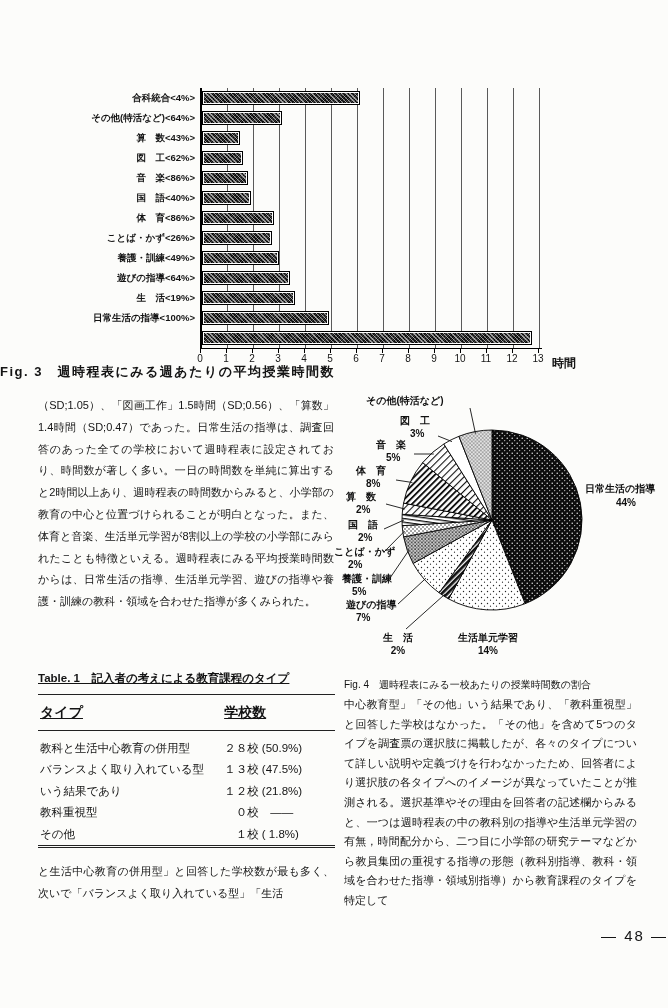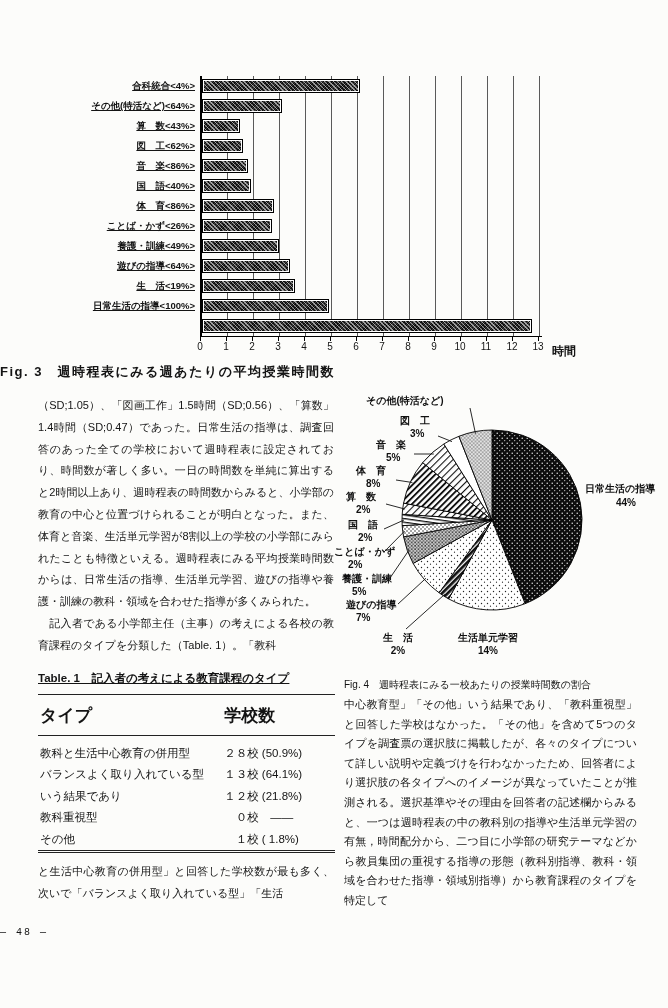--- a/index.html
+++ b/index.html
@@ -4,21 +4,21 @@
 <style>
   html,body { margin:0; padding:0; }
   body {
     width:668px; height:1008px; position:relative;
     background:#fcfcfa; color:#141414;
     font-family:"Liberation Sans","DejaVu Sans",sans-serif;
     overflow:hidden;
   }
 
   
-  .fig3 { position:absolute; left:36px; top:76px; display:flex;text-decoration:underline; }
+  .fig3 { position:absolute; left:36px; top:88px; display:flex; }
   .fig3-labels { width:164px; }
   .fig3-label {
     height:20px; line-height:20px; text-align:right; font-size:9.5px;
     font-weight:bold; padding-right:5px; white-space:nowrap;
   }
   .fig3-plotwrap { position:relative; }
   .fig3-plot {
     position:relative; width:340px; height:260px;
     border-left:2px solid #000; border-bottom:1.5px solid #000;
     background:#fcfcfa;
@@ -58,36 +58,36 @@
   .fig4-caption {
     position:absolute; left:344px; top:678px; width:320px;
     font-weight:normal; font-size:10px; white-space:nowrap;
   }
 
   
   .table1 { position:absolute; left:38px; top:671px; width:297px; }
   .table1-caption { font-weight:bold; font-size:11.5px; white-space:nowrap;text-decoration:underline; }
   .table1 table { width:100%; border-collapse:collapse; margin-top:8px; border-bottom:3px double #222; }
   .table1 th {
-    text-align:left; font-weight:bold; font-size:17px; padding:9px 2px 8px 2px;
-    border-top:1.5px solid #222; border-bottom:1.2px solid #222;
+    text-align:left; font-weight:bold; font-size:14px; padding:9px 2px 8px 2px;
+    border-top:1.5px solid #222; border-bottom:1.2px solid #222;text-decoration:underline;
   }
   .table1 td { font-size:11.5px; padding:3.2px 2px; white-space:pre; }
   .table1 td.count { text-align:left; }
   .table1 tr:first-child td { padding-top:10px; }
 
   
   .fig4-svg { position:absolute; left:336px; top:392px; overflow:visible; }
   .pie-label { font-size:10px; font-weight:bold; fill:#111; }
   .leader { stroke:#111; stroke-width:0.9; fill:none; }
 
   .page-number {
-    position:absolute; top:927px; left:0; width:100%; text-align:left;
-    font-size:10px; letter-spacing:2px;
-    font-family:Liberation Mono, monospace;
+    position:absolute; top:927px; left:0; width:100%; text-align:right;
+    font-size:15px; letter-spacing:2px;
+    font-family:Liberation Sans, sans-serif;
   }
 </style>
 </head>
 <body>
 
 <div class="fig3">
   <div class="fig3-labels">
       <div class="fig3-label">合科統合&lt;4%&gt;</div>
       <div class="fig3-label">その他(特活など)&lt;64%&gt;</div>
       <div class="fig3-label">算　数&lt;43%&gt;</div>
@@ -160,40 +160,39 @@
         <span class="x-ticklabel" style="left: 312px;">12</span>
         <div class="x-tickmark" style="left: 337.5px;"></div>
         <span class="x-ticklabel" style="left: 338px;">13</span>
       </div>
   </div>
 </div>
 <div class="fig3-caption">Fig. 3　週時程表にみる週あたりの平均授業時間数</div>
 
 <div class="col-left">
   <div>（SD;1.05）、「図画工作」1.5時間（SD;0.56）、「算数」1.4時間（SD;0.47）であった。日常生活の指導は、調査回答のあった全ての学校において週時程表に設定されており、時間数が著しく多い。一日の時間数を単純に算出すると2時間以上あり、週時程表の時間数からみると、小学部の教育の中心と位置づけられることが明白となった。また、体育と音楽、生活単元学習が8割以上の学校の小学部にみられたことも特徴といえる。週時程表にみる平均授業時間数からは、日常生活の指導、生活単元学習、遊びの指導や養護・訓練の教科・領域を合わせた指導が多くみられた。</div>
-  <div>　記入者である小学部主任（主事）の考えによる各校の教育課程のタイプを分類した（Table. 1）。「教科</div>
 </div>
 
 <div class="table1">
   <div class="table1-caption">Table. 1　記入者の考えによる教育課程のタイプ</div>
   <table>
     <thead>
       <tr>
         <th style="width:62%">タイプ</th>
         <th style="width:38%">学校数</th>
       </tr>
     </thead>
     <tbody>
         <tr>
           <td>教科と生活中心教育の併用型</td>
           <td class="count">２８校 (50.9%)</td>
         </tr>
         <tr>
           <td>バランスよく取り入れている型</td>
-          <td class="count">１３校 (64.1%)</td>
+          <td class="count">１３校 (47.5%)</td>
         </tr>
         <tr>
           <td>いう結果であり</td>
           <td class="count">１２校 (21.8%)</td>
         </tr>
         <tr>
           <td>教科重視型</td>
           <td class="count">　０校　――</td>
         </tr>
         <tr>

